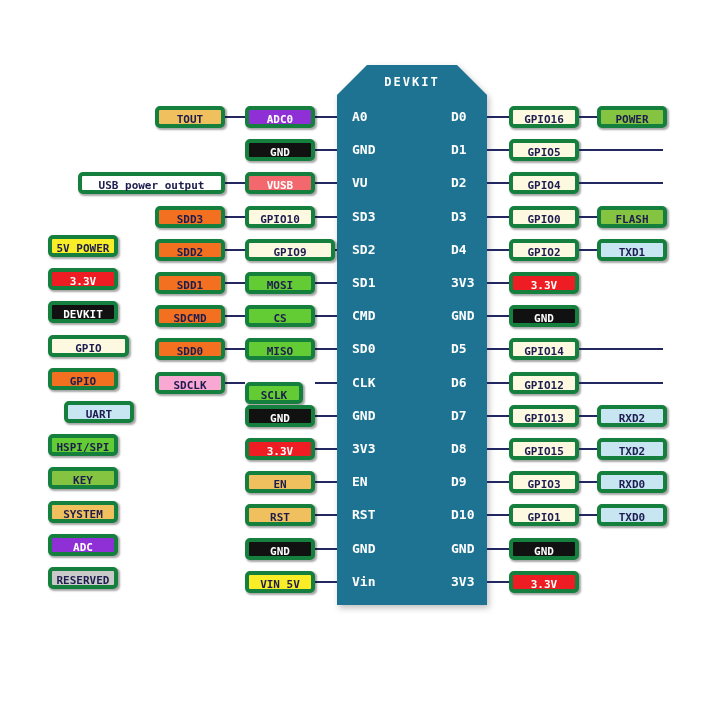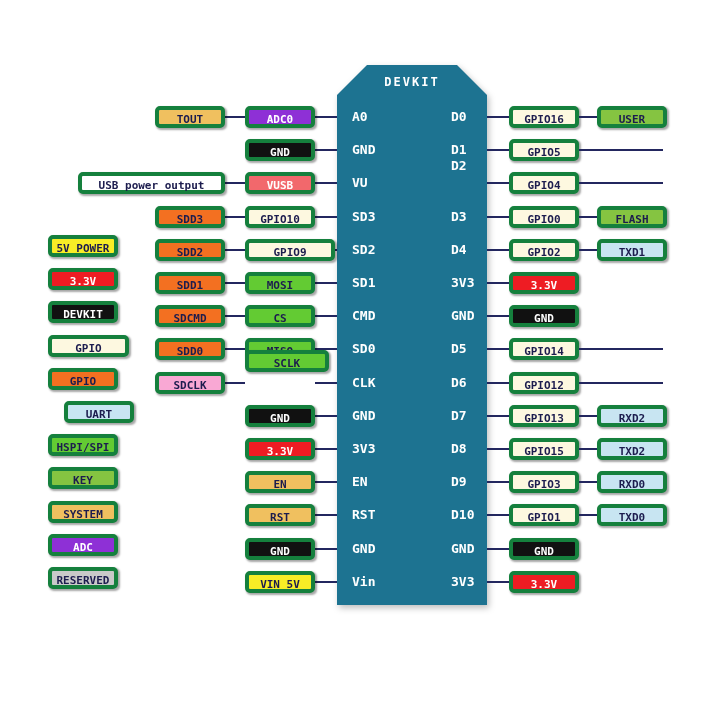--- a/index.html
+++ b/index.html
@@ -74,21 +74,21 @@
     <div class="pinbox" style="left: 245px; top: 305.2px; width: 70px; background: rgb(99, 203, 51); color: rgb(28, 28, 78);">CS</div>
     <div class="wire" style="left: 225px; top: 315.2px; width: 20px; background: rgb(35, 39, 95);"></div>
     <div class="pinbox" style="left: 155px; top: 305.2px; width: 70px; background: rgb(243, 112, 33); color: rgb(28, 28, 78);">SDCMD</div>
     <div class="pin" style="top: 340.4px; left: 352px;">SD0</div>
     <div class="wire" style="left: 315px; top: 348.4px; width: 22px; background: rgb(35, 39, 95);"></div>
     <div class="pinbox" style="left: 245px; top: 338.4px; width: 70px; background: rgb(99, 203, 51); color: rgb(28, 28, 78);">MISO</div>
     <div class="wire" style="left: 225px; top: 348.4px; width: 20px; background: rgb(35, 39, 95);"></div>
     <div class="pinbox" style="left: 155px; top: 338.4px; width: 70px; background: rgb(243, 112, 33); color: rgb(28, 28, 78);">SDD0</div>
     <div class="pin" style="top: 373.6px; left: 352px;">CLK</div>
     <div class="wire" style="left: 315px; top: 381.6px; width: 22px; background: rgb(35, 39, 95);"></div>
-    <div class="pinbox" style="left: 245px; top: 350px; width: 84px; background: rgb(99, 203, 51); color: rgb(28, 28, 78);">SCLK</div>
+    <div class="pinbox" style="left: 245px; top: 382px; width: 58px; background: rgb(99, 203, 51); color: rgb(28, 28, 78);">SCLK</div>
     <div class="wire" style="left: 225px; top: 381.6px; width: 20px; background: rgb(35, 39, 95);"></div>
     <div class="pinbox" style="left: 155px; top: 371.6px; width: 70px; background: #f9a8d4; color: rgb(28, 28, 78);">SDCLK</div>
     <div class="pin" style="top: 406.8px; left: 352px;">GND</div>
     <div class="wire" style="left: 315px; top: 414.8px; width: 22px; background: rgb(35, 39, 95);"></div>
     <div class="pinbox" style="left: 245px; top: 404.8px; width: 70px; background: rgb(17, 17, 17); color: rgb(255, 255, 255);">GND</div>
     <div class="pin" style="top: 440px; left: 352px;">3V3</div>
     <div class="wire" style="left: 315px; top: 448px; width: 22px; background: rgb(35, 39, 95);"></div>
     <div class="pinbox" style="left: 245px; top: 438px; width: 70px; background: rgb(238, 28, 35); color: rgb(255, 255, 255);">3.3V</div>
     <div class="pin" style="top: 473.2px; left: 352px;">EN</div>
     <div class="wire" style="left: 315px; top: 481.2px; width: 22px; background: rgb(35, 39, 95);"></div>
@@ -99,26 +99,26 @@
     <div class="pin" style="top: 539.6px; left: 352px;">GND</div>
     <div class="wire" style="left: 315px; top: 547.6px; width: 22px; background: rgb(35, 39, 95);"></div>
     <div class="pinbox" style="left: 245px; top: 537.6px; width: 70px; background: rgb(17, 17, 17); color: rgb(255, 255, 255);">GND</div>
     <div class="pin" style="top: 572.8px; left: 352px;">Vin</div>
     <div class="wire" style="left: 315px; top: 580.8px; width: 22px; background: rgb(35, 39, 95);"></div>
     <div class="pinbox" style="left: 245px; top: 570.8px; width: 70px; background: rgb(248, 237, 38); color: rgb(28, 28, 78);">VIN 5V</div>
     <div class="pin" style="top: 108px; left: 451px;">D0</div>
     <div class="wire" style="left: 487px; top: 116px; width: 22px; background: rgb(35, 39, 95);"></div>
     <div class="pinbox" style="left: 509px; top: 106px; width: 70px; background: rgb(253, 248, 224); color: rgb(28, 28, 78);">GPIO16</div>
     <div class="wire" style="left: 579px; top: 116px; width: 18px; background: rgb(35, 39, 95);"></div>
-    <div class="pinbox" style="left: 597px; top: 106px; width: 70px; background: rgb(133, 196, 65); color: rgb(28, 28, 78);">USER</div>
+    <div class="pinbox" style="left: 597px; top: 106px; width: 70px; background: rgb(133, 196, 65); color: rgb(28, 28, 78);">POWER</div>
     <div class="pin" style="top: 141.2px; left: 451px;">D1</div>
     <div class="wire" style="left: 487px; top: 149.2px; width: 22px; background: rgb(35, 39, 95);"></div>
     <div class="pinbox" style="left: 509px; top: 139.2px; width: 70px; background: rgb(253, 248, 224); color: rgb(28, 28, 78);">GPIO5</div>
     <div class="wire" style="left: 579px; top: 149.2px; width: 84px; background: rgb(35, 39, 95);"></div>
-    <div class="pin" style="top: 157px; left: 451px; text-align: center;">D2</div>
+    <div class="pin" style="top: 174px; left: 451px; text-align: center;">D2</div>
     <div class="wire" style="left: 487px; top: 182.4px; width: 22px; background: rgb(35, 39, 95);"></div>
     <div class="pinbox" style="left: 509px; top: 172.4px; width: 70px; background: rgb(253, 248, 224); color: rgb(28, 28, 78);">GPIO4</div>
     <div class="wire" style="left: 579px; top: 182.4px; width: 84px; background: rgb(35, 39, 95);"></div>
     <div class="pin" style="top: 207.6px; left: 451px;">D3</div>
     <div class="wire" style="left: 487px; top: 215.6px; width: 22px; background: rgb(35, 39, 95);"></div>
     <div class="pinbox" style="left: 509px; top: 205.6px; width: 70px; background: rgb(253, 248, 224); color: rgb(28, 28, 78);">GPIO0</div>
     <div class="wire" style="left: 579px; top: 215.6px; width: 18px; background: rgb(35, 39, 95);"></div>
     <div class="pinbox" style="left: 597px; top: 205.6px; width: 70px; background: rgb(133, 196, 65); color: rgb(28, 28, 78);">FLASH</div>
     <div class="pin" style="top: 240.8px; left: 451px;">D4</div>
     <div class="wire" style="left: 487px; top: 248.8px; width: 22px; background: rgb(35, 39, 95);"></div>

